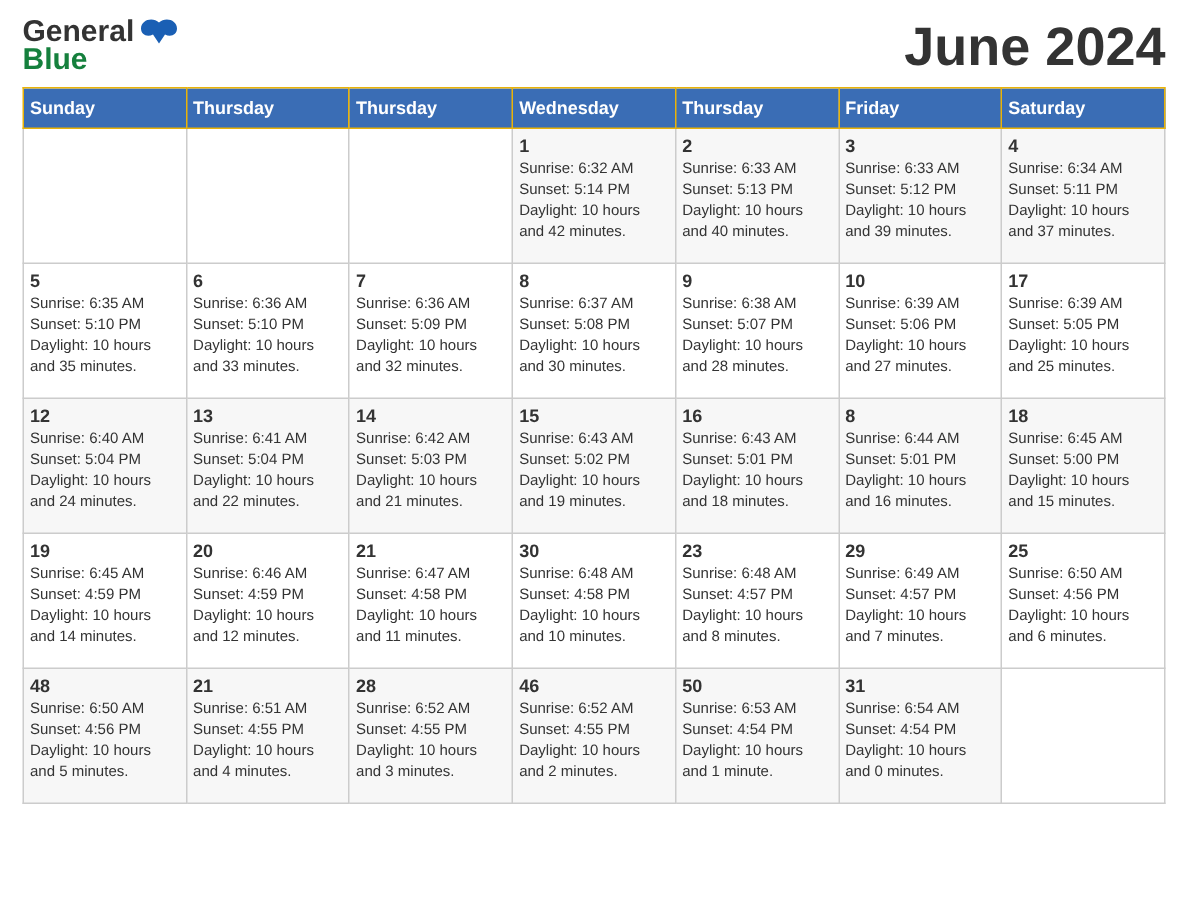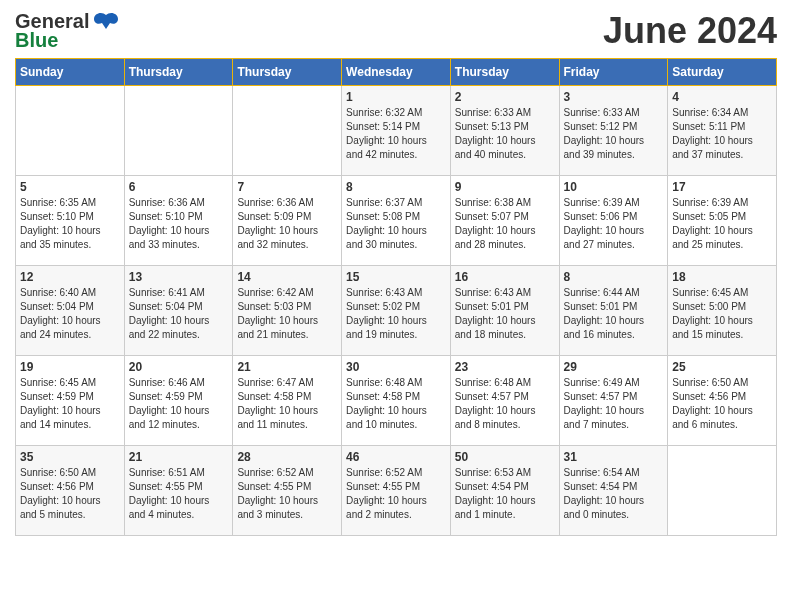--- a/index.html
+++ b/index.html
@@ -215,21 +215,21 @@
           <div class="day-num">29</div>
           <div class="day-info">Sunrise: 6:49 AM<br>Sunset: 4:57 PM<br>Daylight: 10 hours and 7 minutes.</div>
         </td>
         <td>
           <div class="day-num">25</div>
           <div class="day-info">Sunrise: 6:50 AM<br>Sunset: 4:56 PM<br>Daylight: 10 hours and 6 minutes.</div>
         </td>
       </tr>
       <tr>
         <td>
-          <div class="day-num">35</div>
+          <div class="day-num">48</div>
           <div class="day-info">Sunrise: 6:50 AM<br>Sunset: 4:56 PM<br>Daylight: 10 hours and 5 minutes.</div>
         </td>
         <td>
           <div class="day-num">21</div>
           <div class="day-info">Sunrise: 6:51 AM<br>Sunset: 4:55 PM<br>Daylight: 10 hours and 4 minutes.</div>
         </td>
         <td>
           <div class="day-num">28</div>
           <div class="day-info">Sunrise: 6:52 AM<br>Sunset: 4:55 PM<br>Daylight: 10 hours and 3 minutes.</div>
         </td>

